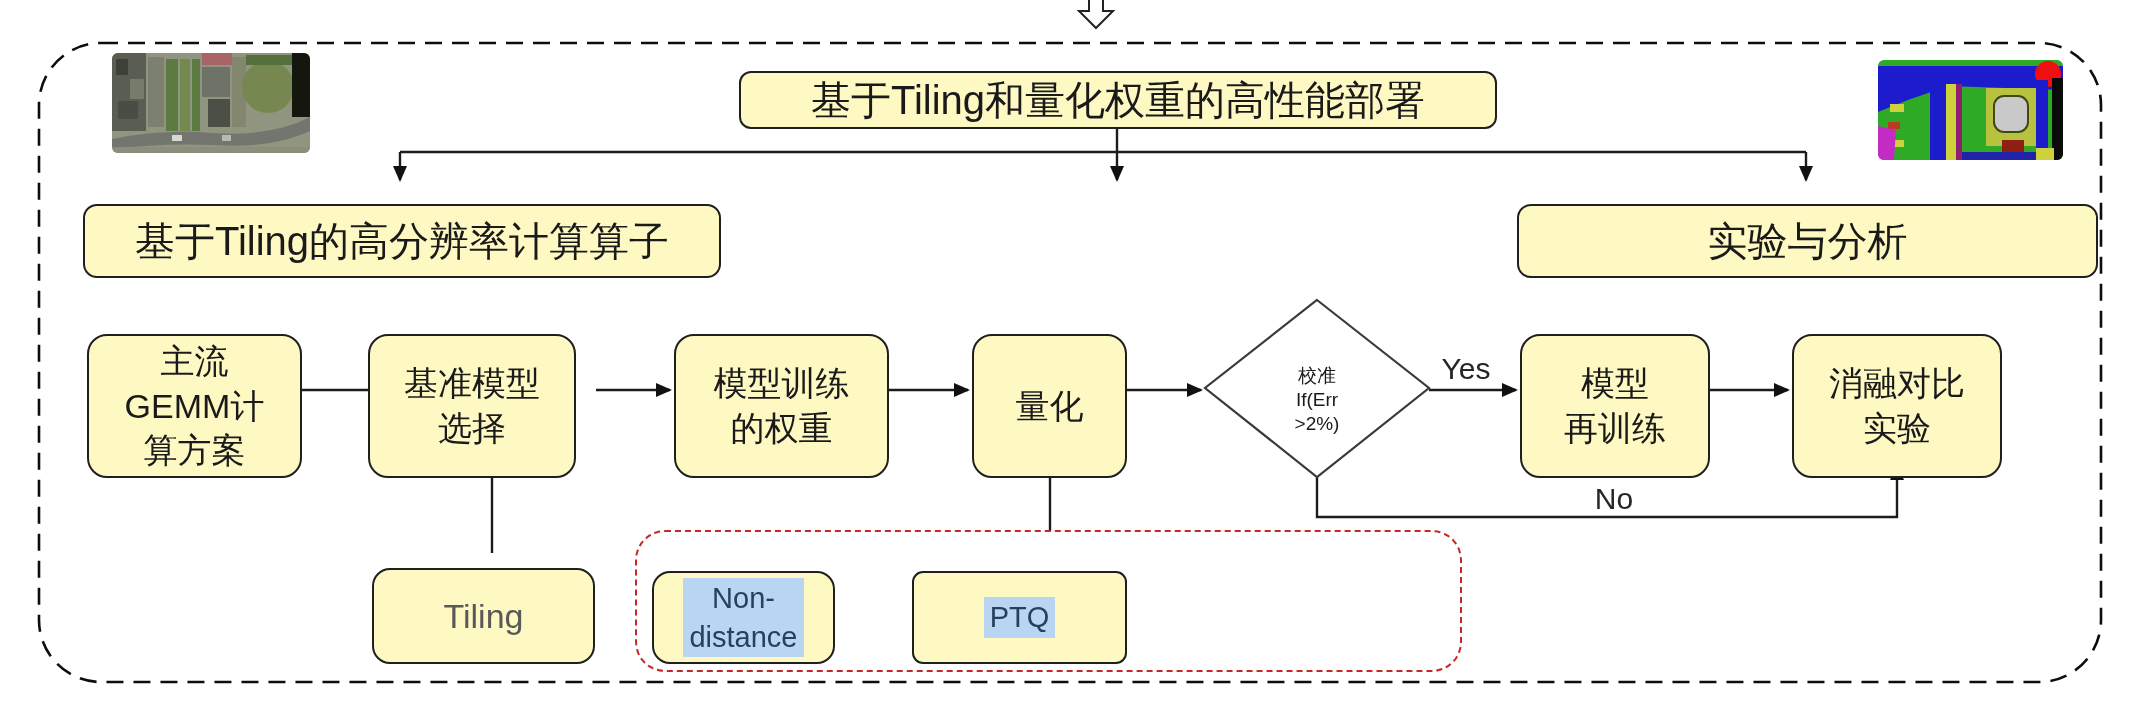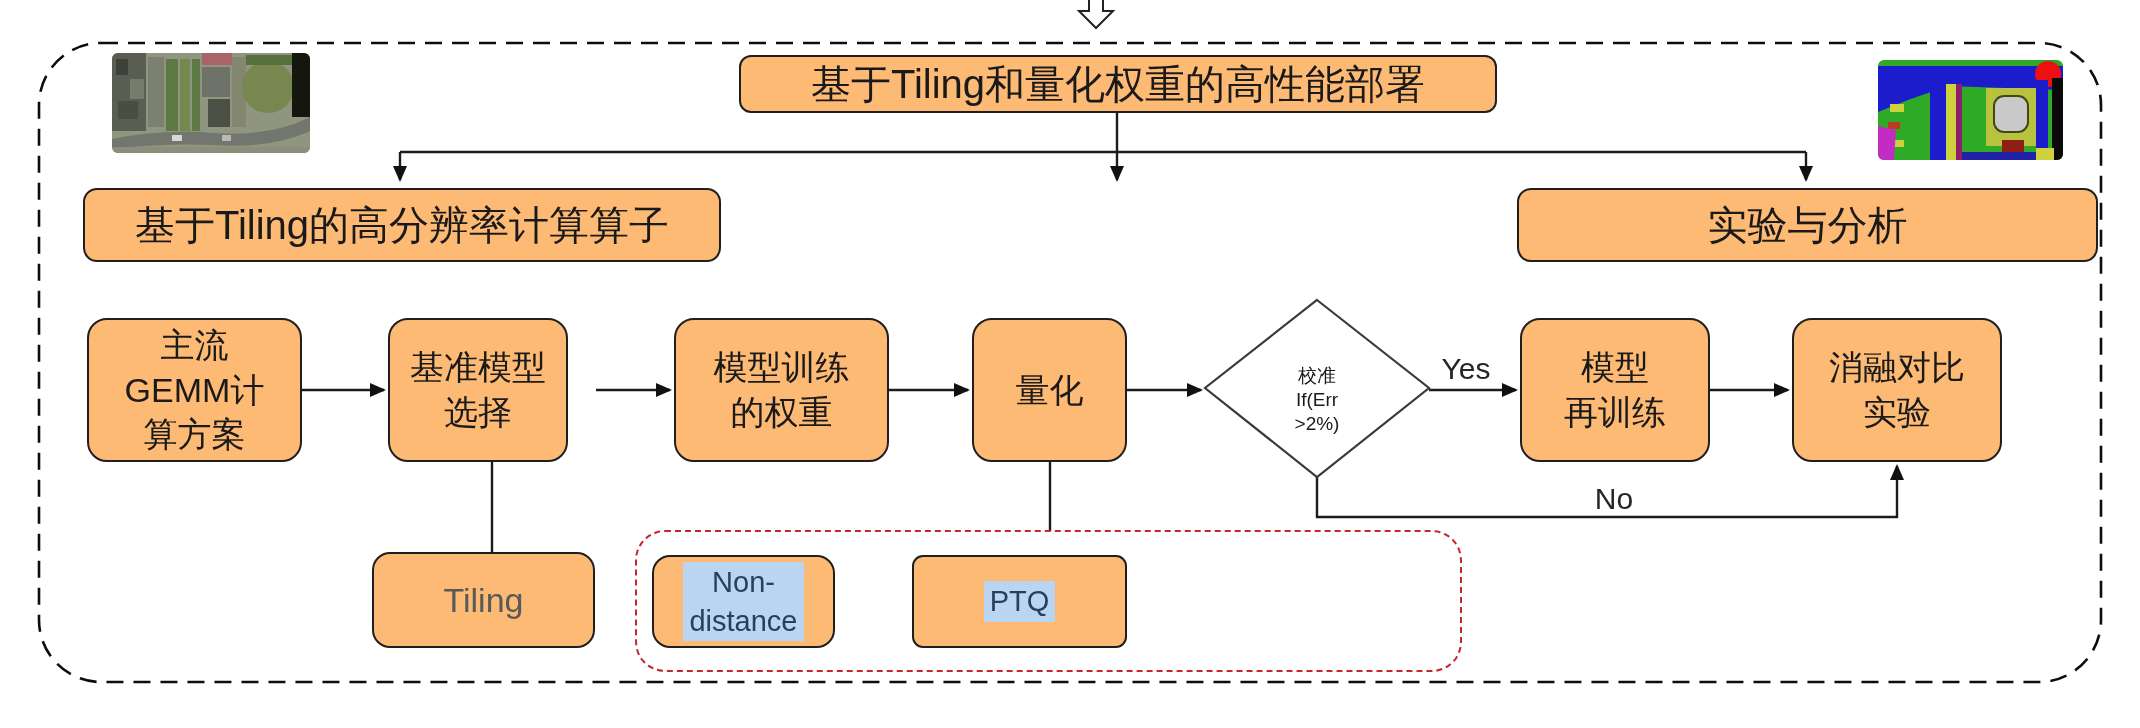--- a/index.html
+++ b/index.html
@@ -1,21 +1,21 @@
 <!DOCTYPE html>
 <html><head>
 <meta charset="utf-8">
 <style>
   html,body{margin:0;padding:0;background:#ffffff;}
   .stage{position:relative;width:2140px;height:728px;background:#fff;overflow:hidden;
          font-family:"Liberation Sans","DejaVu Sans",sans-serif;color:#1a1a1a;}
   .stage svg.layer{position:absolute;left:0;top:0;}
-  .box{position:absolute;box-sizing:border-box;background:#fdba74;border:2.4px solid #1f1f1f;
+  .box{position:absolute;box-sizing:border-box;background:#fef9c3;border:2.4px solid #1f1f1f;
        border-radius:16px;display:flex;align-items:center;justify-content:center;
-       text-align:center;white-space:pre-line;line-height:1.32;}
+       text-align:center;white-space:pre-line;line-height:1.32;margin-top:16px;}
   .branch{font-size:40px;border-radius:14px;}
   .node{font-size:34px;border-radius:20px;}
   .lbl{position:absolute;text-align:center;white-space:pre-line;}
   .hl{background:#b9d5f2;color:#24425f;padding:1px 6px;white-space:pre-line;}
   .red-group{position:absolute;box-sizing:border-box;border:2.6px dashed #c62828;border-radius:30px;background:transparent;}
   .imgbox{position:absolute;border-radius:6px;overflow:hidden;}
 </style>
 </head>
 <body>
 
@@ -101,21 +101,21 @@
   </div>
 
   <div class="box branch" style="left:739px;top:55px;width:758px;height:58px;border-radius:12px;">基于Tiling和量化权重的高性能部署</div>
 
   <div class="box branch" style="left:83px;top:188px;width:638px;height:74px;">基于Tiling的高分辨率计算算子</div>
   <div class="box branch" style="left:1517px;top:188px;width:581px;height:74px;">实验与分析</div>
 
   <div class="box node" style="left:87px;top:318px;width:215px;height:144px;">主流
 GEMM计
 算方案</div>
-  <div class="box node" style="left:388px;top:318px;width:180px;height:144px;">基准模型
+  <div class="box node" style="left:368px;top:318px;width:208px;height:144px;">基准模型
 选择</div>
   <div class="box node" style="left:674px;top:318px;width:215px;height:144px;">模型训练
 的权重</div>
   <div class="box node" style="left:972px;top:318px;width:155px;height:144px;">量化</div>
 
   <div class="lbl" style="left:1205px;top:340px;width:224px;font-size:19px;line-height:1.25;margin-top:24px;">校准
 If(Err
 &gt;2%)</div>
 
   <div class="box node" style="left:1520px;top:318px;width:190px;height:144px;">模型

